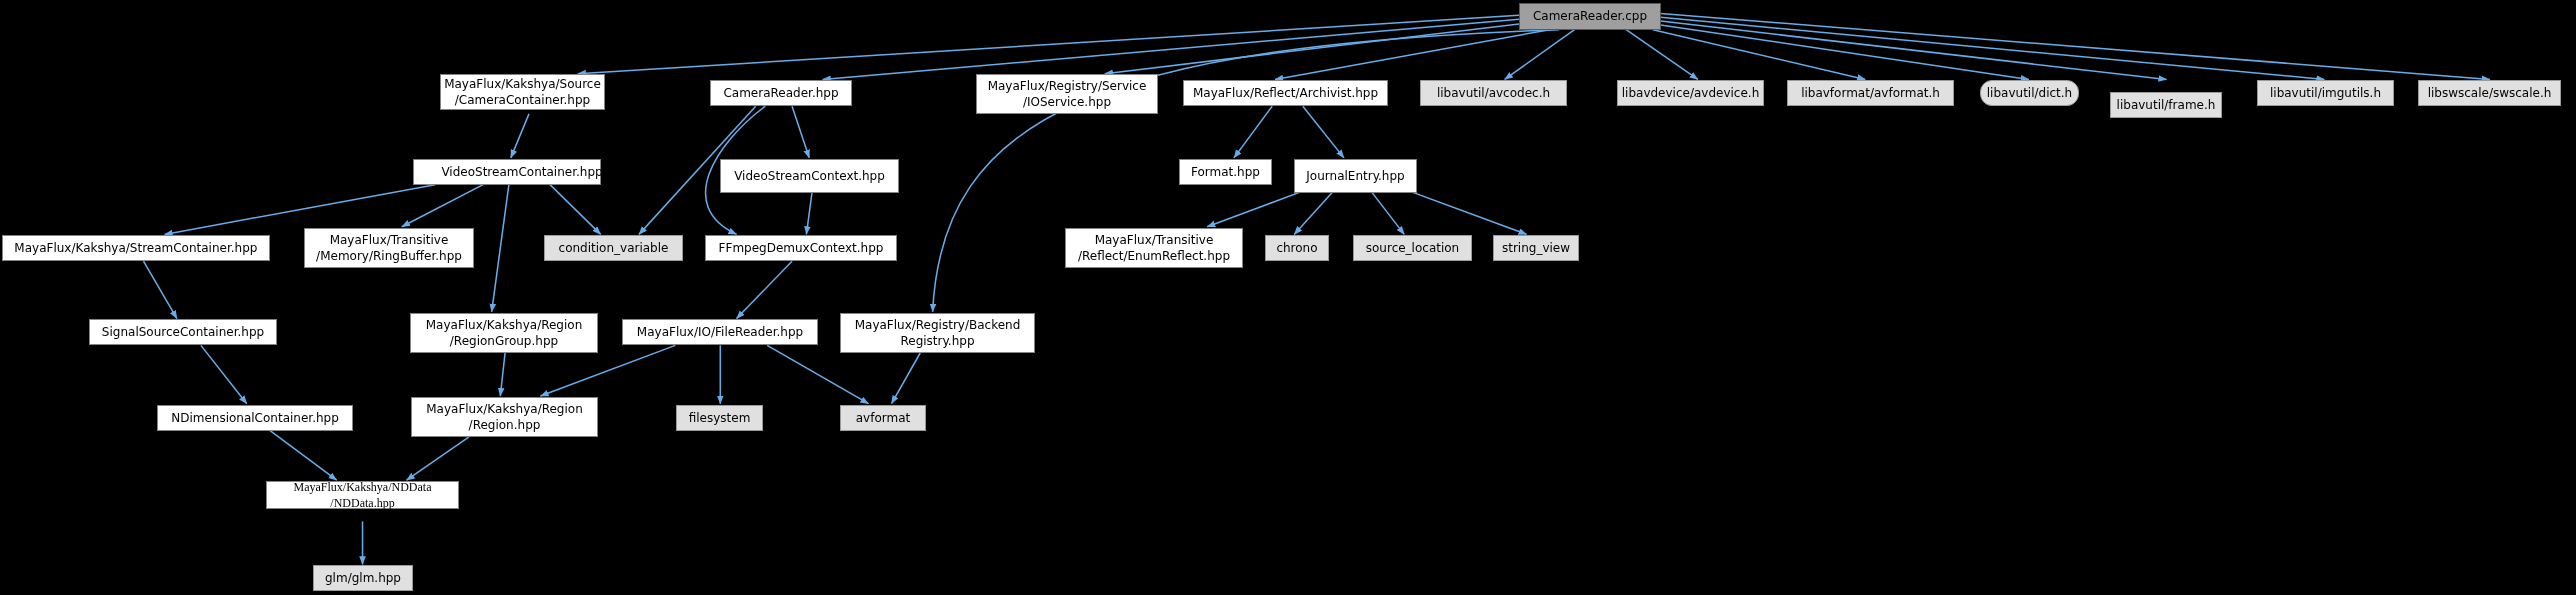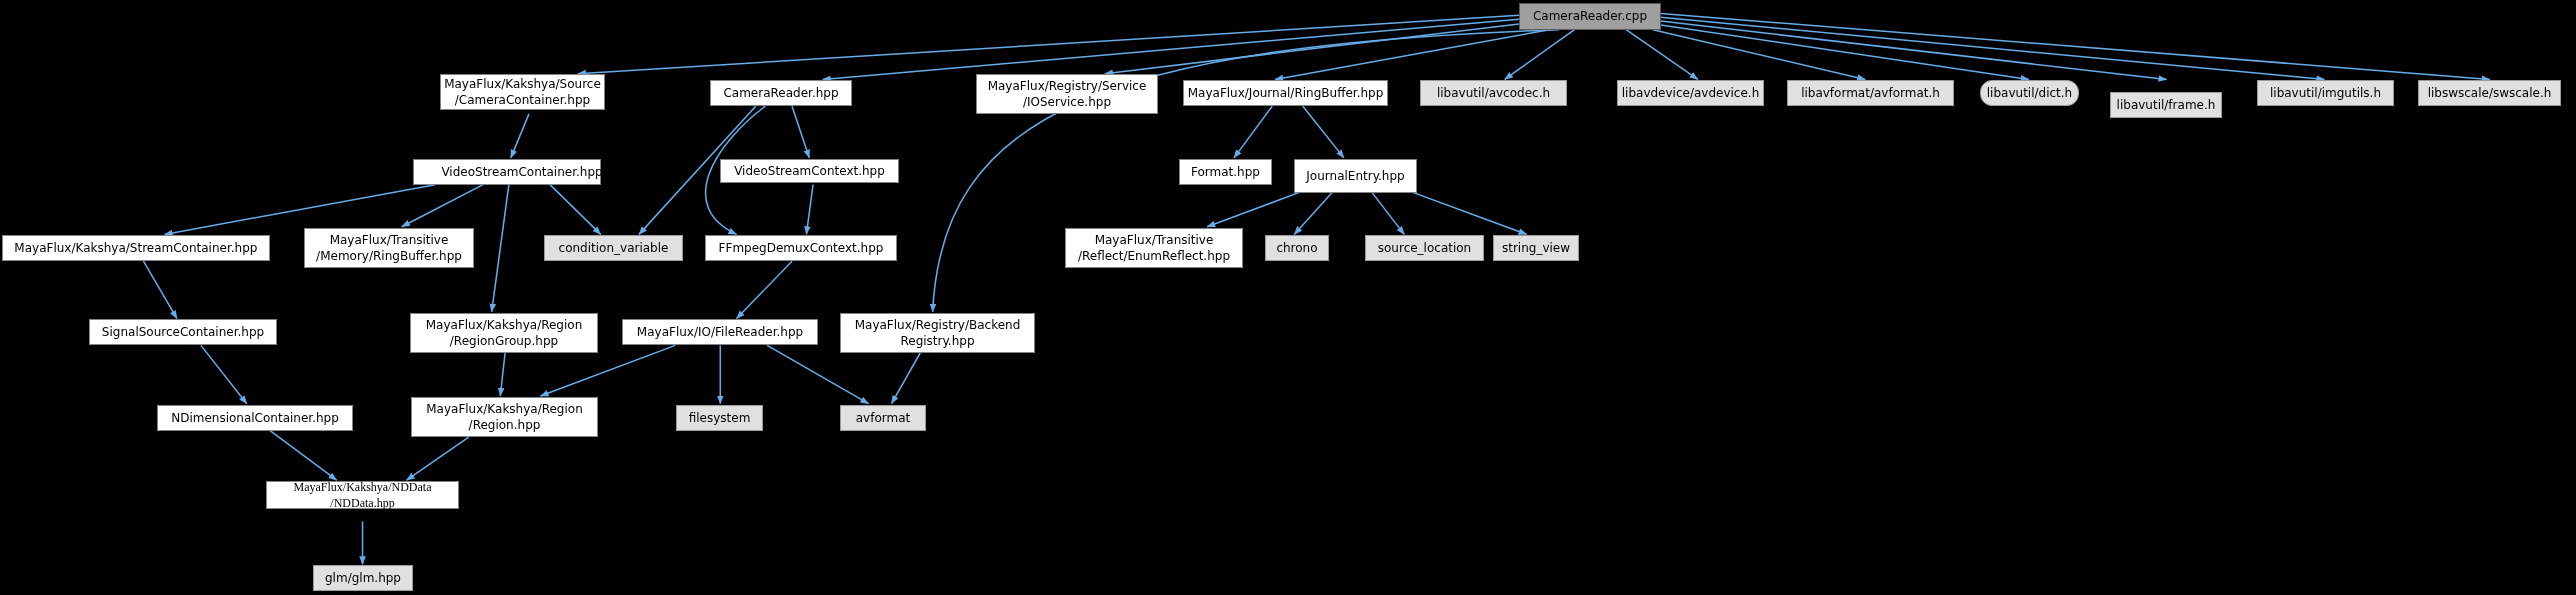--- a/index.html
+++ b/index.html
@@ -77,41 +77,41 @@
         <path d="M1455,193 L1596,245" fill="none" stroke="#66ace8" stroke-width="1.6" marker-end="url(#arrowhead)"></path>
       </g>
   </svg>
   <div id="nodes">
       <div class="node root" style="left: 1519px; top: 2.9px; width: 142px; height: 27px;"><span>CameraReader.cpp</span></div>
       <div class="node file" style="left: 440px; top: 74px; width: 165px; height: 36px;"><span>MayaFlux/Kakshya/Source
 /CameraContainer.hpp</span></div>
       <div class="node file" style="left: 710px; top: 80px; width: 142px; height: 26px;"><span>CameraReader.hpp</span></div>
       <div class="node file" style="left: 976px; top: 74px; width: 182px; height: 40px;"><span>MayaFlux/Registry/Service
 /IOService.hpp</span></div>
-      <div class="node file" style="left: 1183px; top: 80px; width: 205px; height: 26px;"><span>MayaFlux/Journal/RingBuffer.hpp</span></div>
+      <div class="node file" style="left: 1183px; top: 80px; width: 205px; height: 26px;"><span>MayaFlux/Reflect/Archivist.hpp</span></div>
       <div class="node ext" style="left: 1420px; top: 80px; width: 147px; height: 26px;"><span>libavutil/avcodec.h</span></div>
       <div class="node ext" style="left: 1617px; top: 80px; width: 147px; height: 26px;"><span>libavdevice/avdevice.h</span></div>
       <div class="node ext" style="left: 1787px; top: 80px; width: 167px; height: 26px;"><span>libavformat/avformat.h</span></div>
       <div class="node ext" style="left: 1980px; top: 80px; width: 99px; height: 26px; border-radius: 12px;"><span>libavutil/dict.h</span></div>
       <div class="node ext" style="left: 2110px; top: 92px; width: 112px; height: 26px;"><span>libavutil/frame.h</span></div>
       <div class="node ext" style="left: 2257px; top: 80px; width: 137px; height: 26px;"><span>libavutil/imgutils.h</span></div>
       <div class="node ext" style="left: 2418px; top: 80px; width: 143px; height: 26px;"><span>libswscale/swscale.h</span></div>
       <div class="node file" style="left: 413px; top: 159px; width: 188px; height: 26px; padding-left: 30px;"><span>VideoStreamContainer.hpp</span></div>
-      <div class="node file" style="left: 720px; top: 159px; width: 179px; height: 24px;"><span>VideoStreamContext.hpp</span></div>
+      <div class="node file" style="left: 720px; top: 159px; width: 179px; height: 34px;"><span>VideoStreamContext.hpp</span></div>
       <div class="node file" style="left: 1179px; top: 159px; width: 93px; height: 26px;"><span>Format.hpp</span></div>
       <div class="node file" style="left: 1294px; top: 159px; width: 123px; height: 34px;"><span>JournalEntry.hpp</span></div>
       <div class="node file" style="left: 1.9px; top: 235px; width: 268px; height: 26px;"><span>MayaFlux/Kakshya/StreamContainer.hpp</span></div>
       <div class="node file" style="left: 304px; top: 228px; width: 170px; height: 40px;"><span>MayaFlux/Transitive
 /Memory/RingBuffer.hpp</span></div>
       <div class="node ext" style="left: 544px; top: 235px; width: 139px; height: 26px;"><span>condition_variable</span></div>
       <div class="node file" style="left: 705px; top: 235px; width: 192px; height: 26px;"><span>FFmpegDemuxContext.hpp</span></div>
       <div class="node file" style="left: 1065px; top: 228px; width: 178px; height: 40px;"><span>MayaFlux/Transitive
 /Reflect/EnumReflect.hpp</span></div>
       <div class="node ext" style="left: 1265px; top: 235px; width: 64px; height: 26px;"><span>chrono</span></div>
-      <div class="node ext" style="left: 1353px; top: 235px; width: 119px; height: 26px; margin-left: 12px;"><span>source_location</span></div>
+      <div class="node ext" style="left: 1353px; top: 235px; width: 119px; height: 26px;"><span>source_location</span></div>
       <div class="node ext" style="left: 1493px; top: 235px; width: 86px; height: 26px;"><span>string_view</span></div>
       <div class="node file" style="left: 89px; top: 319px; width: 188px; height: 26px;"><span>SignalSourceContainer.hpp</span></div>
       <div class="node file" style="left: 410px; top: 313px; width: 188px; height: 40px;"><span>MayaFlux/Kakshya/Region
 /RegionGroup.hpp</span></div>
       <div class="node file" style="left: 622px; top: 319px; width: 196px; height: 26px;"><span>MayaFlux/IO/FileReader.hpp</span></div>
       <div class="node file" style="left: 840px; top: 313px; width: 195px; height: 40px;"><span>MayaFlux/Registry/Backend
 Registry.hpp</span></div>
       <div class="node file" style="left: 157px; top: 405px; width: 196px; height: 26px;"><span>NDimensionalContainer.hpp</span></div>
       <div class="node file" style="left: 411px; top: 397px; width: 187px; height: 40px;"><span>MayaFlux/Kakshya/Region
 /Region.hpp</span></div>

